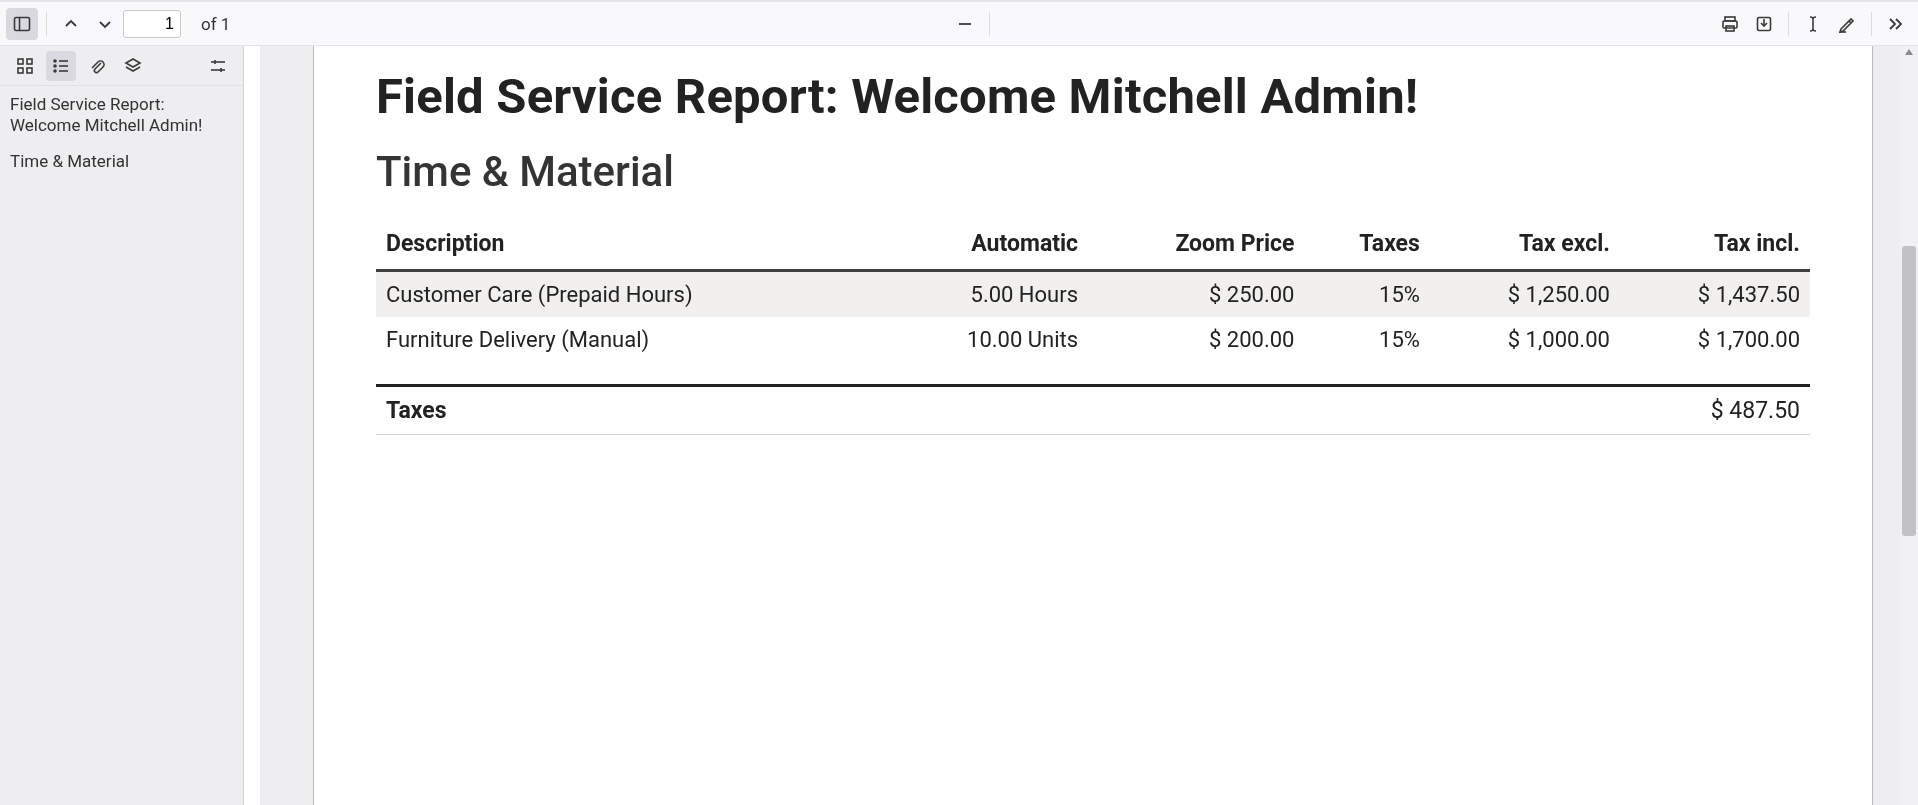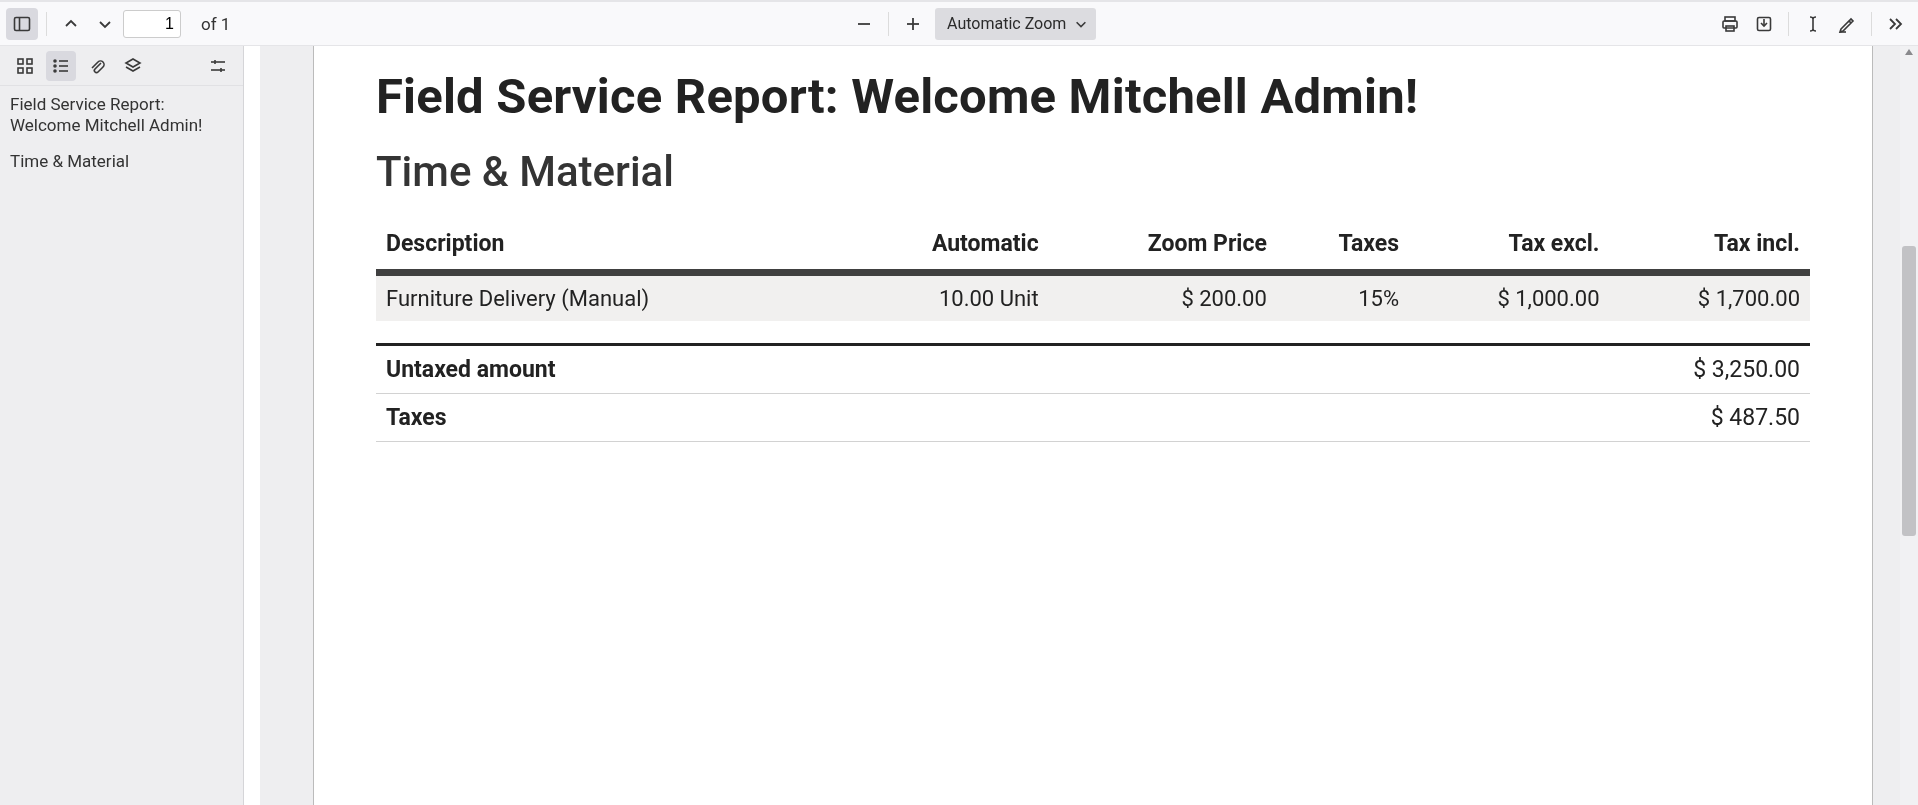--- a/index.html
+++ b/index.html
@@ -30,21 +30,21 @@
   .sb-spacer { flex:1; }
   .outline-item { padding: 8px 10px 6px 10px; font-size: 17px; color: #333; line-height: 1.25; cursor: pointer; }
 
   
   .page-area { flex:1; position:relative; background: #eeeef0; overflow: hidden; }
   .page { position:absolute; left:54px; right:46px; top:0; bottom:0; background:#fff; box-shadow: 0 0 0 1px #bbb; padding: 18px 62px 0 62px; }
   .page h1 { font-size: 49px; font-weight: 700; letter-spacing: 0.2px; margin-top: 4px; }
   .page h2 { font-size: 42px; font-weight: 500; color:#343434; margin-top: 22px; margin-bottom: 26px; }
 
   table.data { width: 100%; border-collapse: collapse; font-size: 22px; }
-  table.data thead th { text-align: right; font-weight: 700; font-size: 23px; padding: 8px 10px 12px 10px; border-bottom: 7px solid #404040; }
+  table.data thead th { text-align: right; font-weight: 700; font-size: 23px; padding: 8px 10px 12px 10px; border-bottom: 3px solid #404040; }
   table.data thead th:first-child { text-align:left; }
   table.data tbody td { padding: 10px 10px; text-align: right; }
   table.data tbody td:first-child { text-align:left; }
   table.data tbody tr:nth-child(odd) { background: #f1f0ef; }
   table.data tbody tr:last-child td { border-bottom: none; }
   .data-gap { height: 18px; }
   table.totals { width:100%; border-collapse: collapse; font-size: 23px; margin-top: 4px; border-top: 3px solid #222; }
   table.totals td { padding: 10px 10px; border-bottom: 1px solid #d2d2d2; }
   table.totals td.label { font-weight:700; text-align:left; }
   table.totals td.value { text-align:right; font-weight:400; }
@@ -95,38 +95,20 @@
     <div class="group">
       <button class="btn">
         <span>
           <svg width="16" height="16" viewBox="0 0 16 16" stroke="#3a3a3a" stroke-width="1.8">
               <line x1="2" y1="8" x2="14" y2="8"></line>
             </svg>
         </span>
       </button>
     </div>
     <div class="sep"></div>
-    <div class="group">
-      <button class="btn">
-        <span>
-          <svg width="16" height="16" viewBox="0 0 16 16" stroke="#3a3a3a" stroke-width="1.8">
-              <line x1="2" y1="8" x2="14" y2="8"></line>
-              <line x1="8" y1="2" x2="8" y2="14"></line>
-            </svg>
-        </span>
-      </button>
-      <div class="zoom-select">
-        <span>Automatic Zoom</span>
-        <span class="zoom-caret">
-          <svg width="14" height="14" viewBox="0 0 16 16" fill="none" stroke="#3a3a3a" stroke-width="1.8">
-              <polyline points="3,6 8,11 13,6"></polyline>
-            </svg>
-        </span>
-      </div>
-    </div>
 
     <div class="spacer"></div>
 
     <div class="group">
       <button class="btn">
         <span>
           <svg width="18" height="18" viewBox="0 0 18 18" fill="none" stroke="#3a3a3a" stroke-width="1.6">
               <rect x="4" y="2" width="10" height="4"></rect>
               <rect x="2" y="6" width="14" height="7" rx="1"></rect>
               <rect x="5" y="11" width="8" height="5"></rect>
@@ -243,37 +225,41 @@
                 <th>Description</th>
                 <th>Automatic</th>
                 <th>Zoom Price</th>
                 <th>Taxes</th>
                 <th>Tax excl.</th>
                 <th>Tax incl.</th>
               </tr>
           </thead>
           <tbody id="items-body">
               <tr>
+                <td>Customer Care (Prepaid Hours)</td>
+                <td>5.00 Hours</td>
+                <td>$ 250.00</td>
+                <td>15%</td>
+                <td>$ 1,250.00</td>
+                <td>$ 1,437.50</td>
+              </tr>
+              <tr>
                 <td>Furniture Delivery (Manual)</td>
-                <td>10.00 Unit</td>
+                <td>10.00 Units</td>
                 <td>$ 200.00</td>
                 <td>15%</td>
                 <td>$ 1,000.00</td>
                 <td>$ 1,700.00</td>
               </tr>
             </tbody>
         </table>
         <div class="data-gap"></div>
         <table class="totals">
           <tbody id="totals-body">
               <tr>
-                <td class="label">Untaxed amount</td>
-                <td class="value">$ 3,250.00</td>
-              </tr>
-              <tr>
                 <td class="label">Taxes</td>
                 <td class="value">$ 487.50</td>
               </tr>
             </tbody>
         </table>
       </div>
 
       <div class="scroll">
         <div class="arrow" style="top:6px">
           <svg width="10" height="10" viewBox="0 0 10 10">

